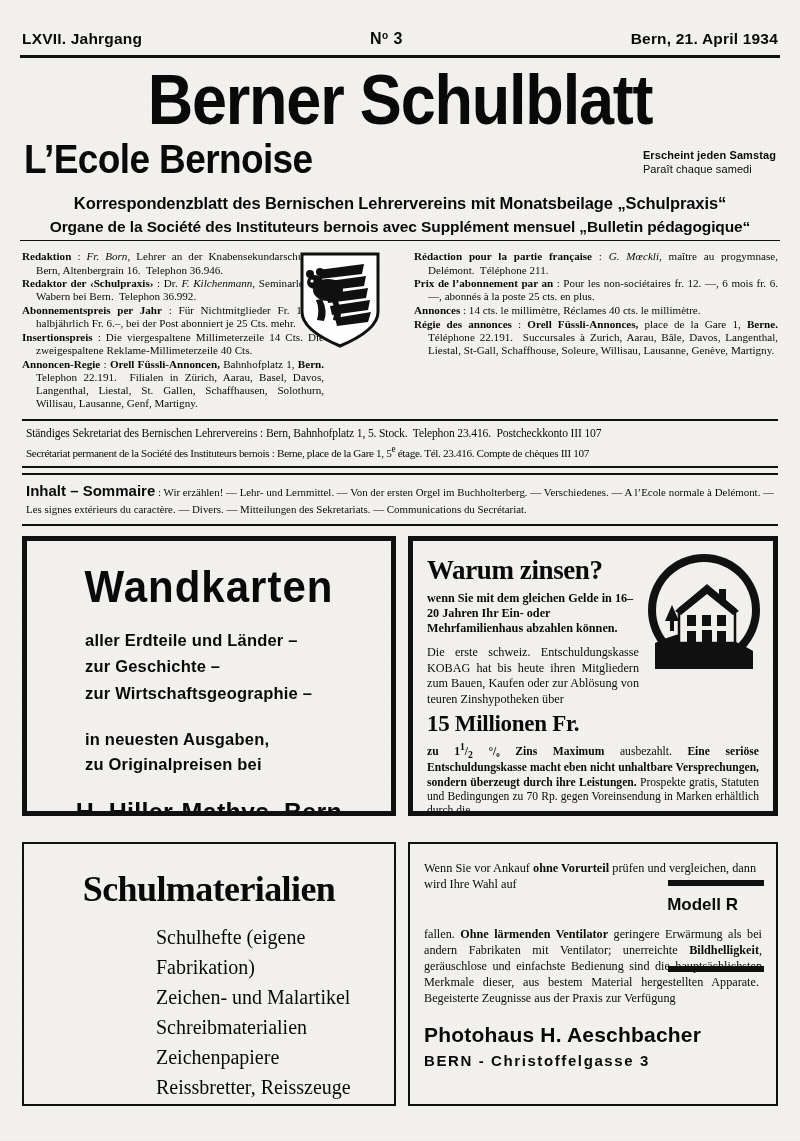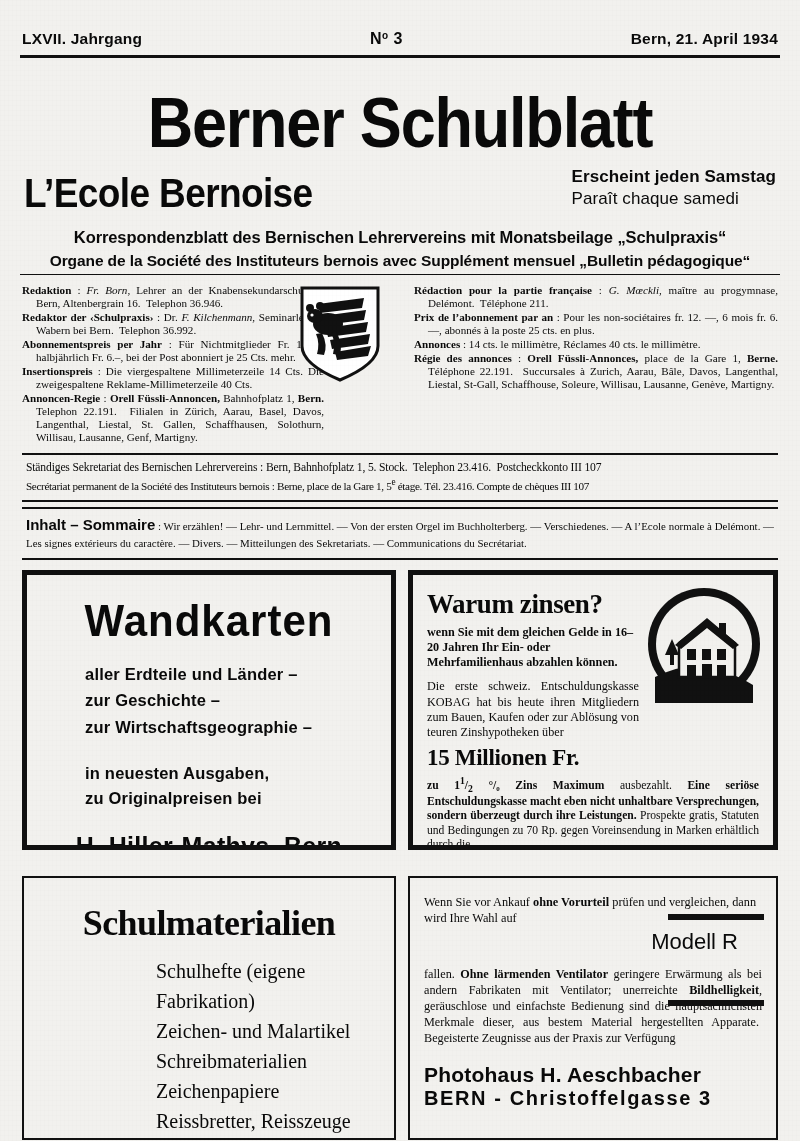--- a/index.html
+++ b/index.html
@@ -55,22 +55,21 @@
     margin: 7px 4px 0 4px;
   }
   .rule-thin {
     height: 1.6px;
     background: #111;
     margin: 4px 4px 0 4px;
   }
 
   
   .masthead {
-    padding: 20px 4px 0 4px;
-    margin-top: 7px;
+    padding: 4px 4px 0 4px;
   }
   .title-de {
     font-family: "Liberation Sans", sans-serif;
     font-weight: bold;
     font-size: 63px;
     line-height: 0.98;
     letter-spacing: -1.2px;
     text-align: center;
     margin-top: 4px;
     transform: scaleY(1.12);
@@ -87,21 +86,21 @@
     font-family: "Liberation Sans", sans-serif;
     font-weight: bold;
     font-size: 37px;
     letter-spacing: -0.6px;
     line-height: 1;
     transform: scaleY(1.1);
     transform-origin: bottom left;
   }
   .appears {
     font-family: "Liberation Sans", sans-serif;
-    font-size: 17px;
+    font-size: 11px;
     font-weight: bold;
     line-height: 1.32;
     text-align: left;
     padding-bottom: 3px;
     letter-spacing: .1px;
   }
   .appears div + div { font-weight: normal; }
   .sub-de, .sub-fr {
     font-family: "Liberation Sans", sans-serif;
     font-weight: bold;
@@ -308,43 +307,44 @@
   }
   .lg-title {
     font-family: "Liberation Sans", sans-serif;
     font-weight: bold;
     font-size: 27px;
     margin-top: 10px;
     letter-spacing: -0.4px;
   }
   .lg-model {
     font-family: "Liberation Sans", sans-serif;
-    font-weight: normal;
-    font-size: 22px;
+    font-weight: bold;
+    font-size: 17px;
     text-align: right;
     margin-top: 3px;
     padding-right: 24px;
   }
   .lg-body {
     font-size: 12.2px;
     line-height: 1.3;
     margin-top: 12px;
     text-align: justify;
   }
   .lg-firm {
     font-family: "Liberation Sans", sans-serif;
     font-weight: bold;
     font-size: 21px;
     margin-top: 16px;
     letter-spacing: .2px;
   }
   .lg-addr {
     font-family: "Liberation Sans", sans-serif;
     font-weight: bold;
-    font-size: 20px;
+    font-size: 15px;
+    margin-top: 5px;
     letter-spacing: 1.6px;
   }
   .lg-bar {
     position: absolute;
     right: 12px;
     top: 36px;
     width: 96px;
     height: 6px;
     background: #111;
   }

